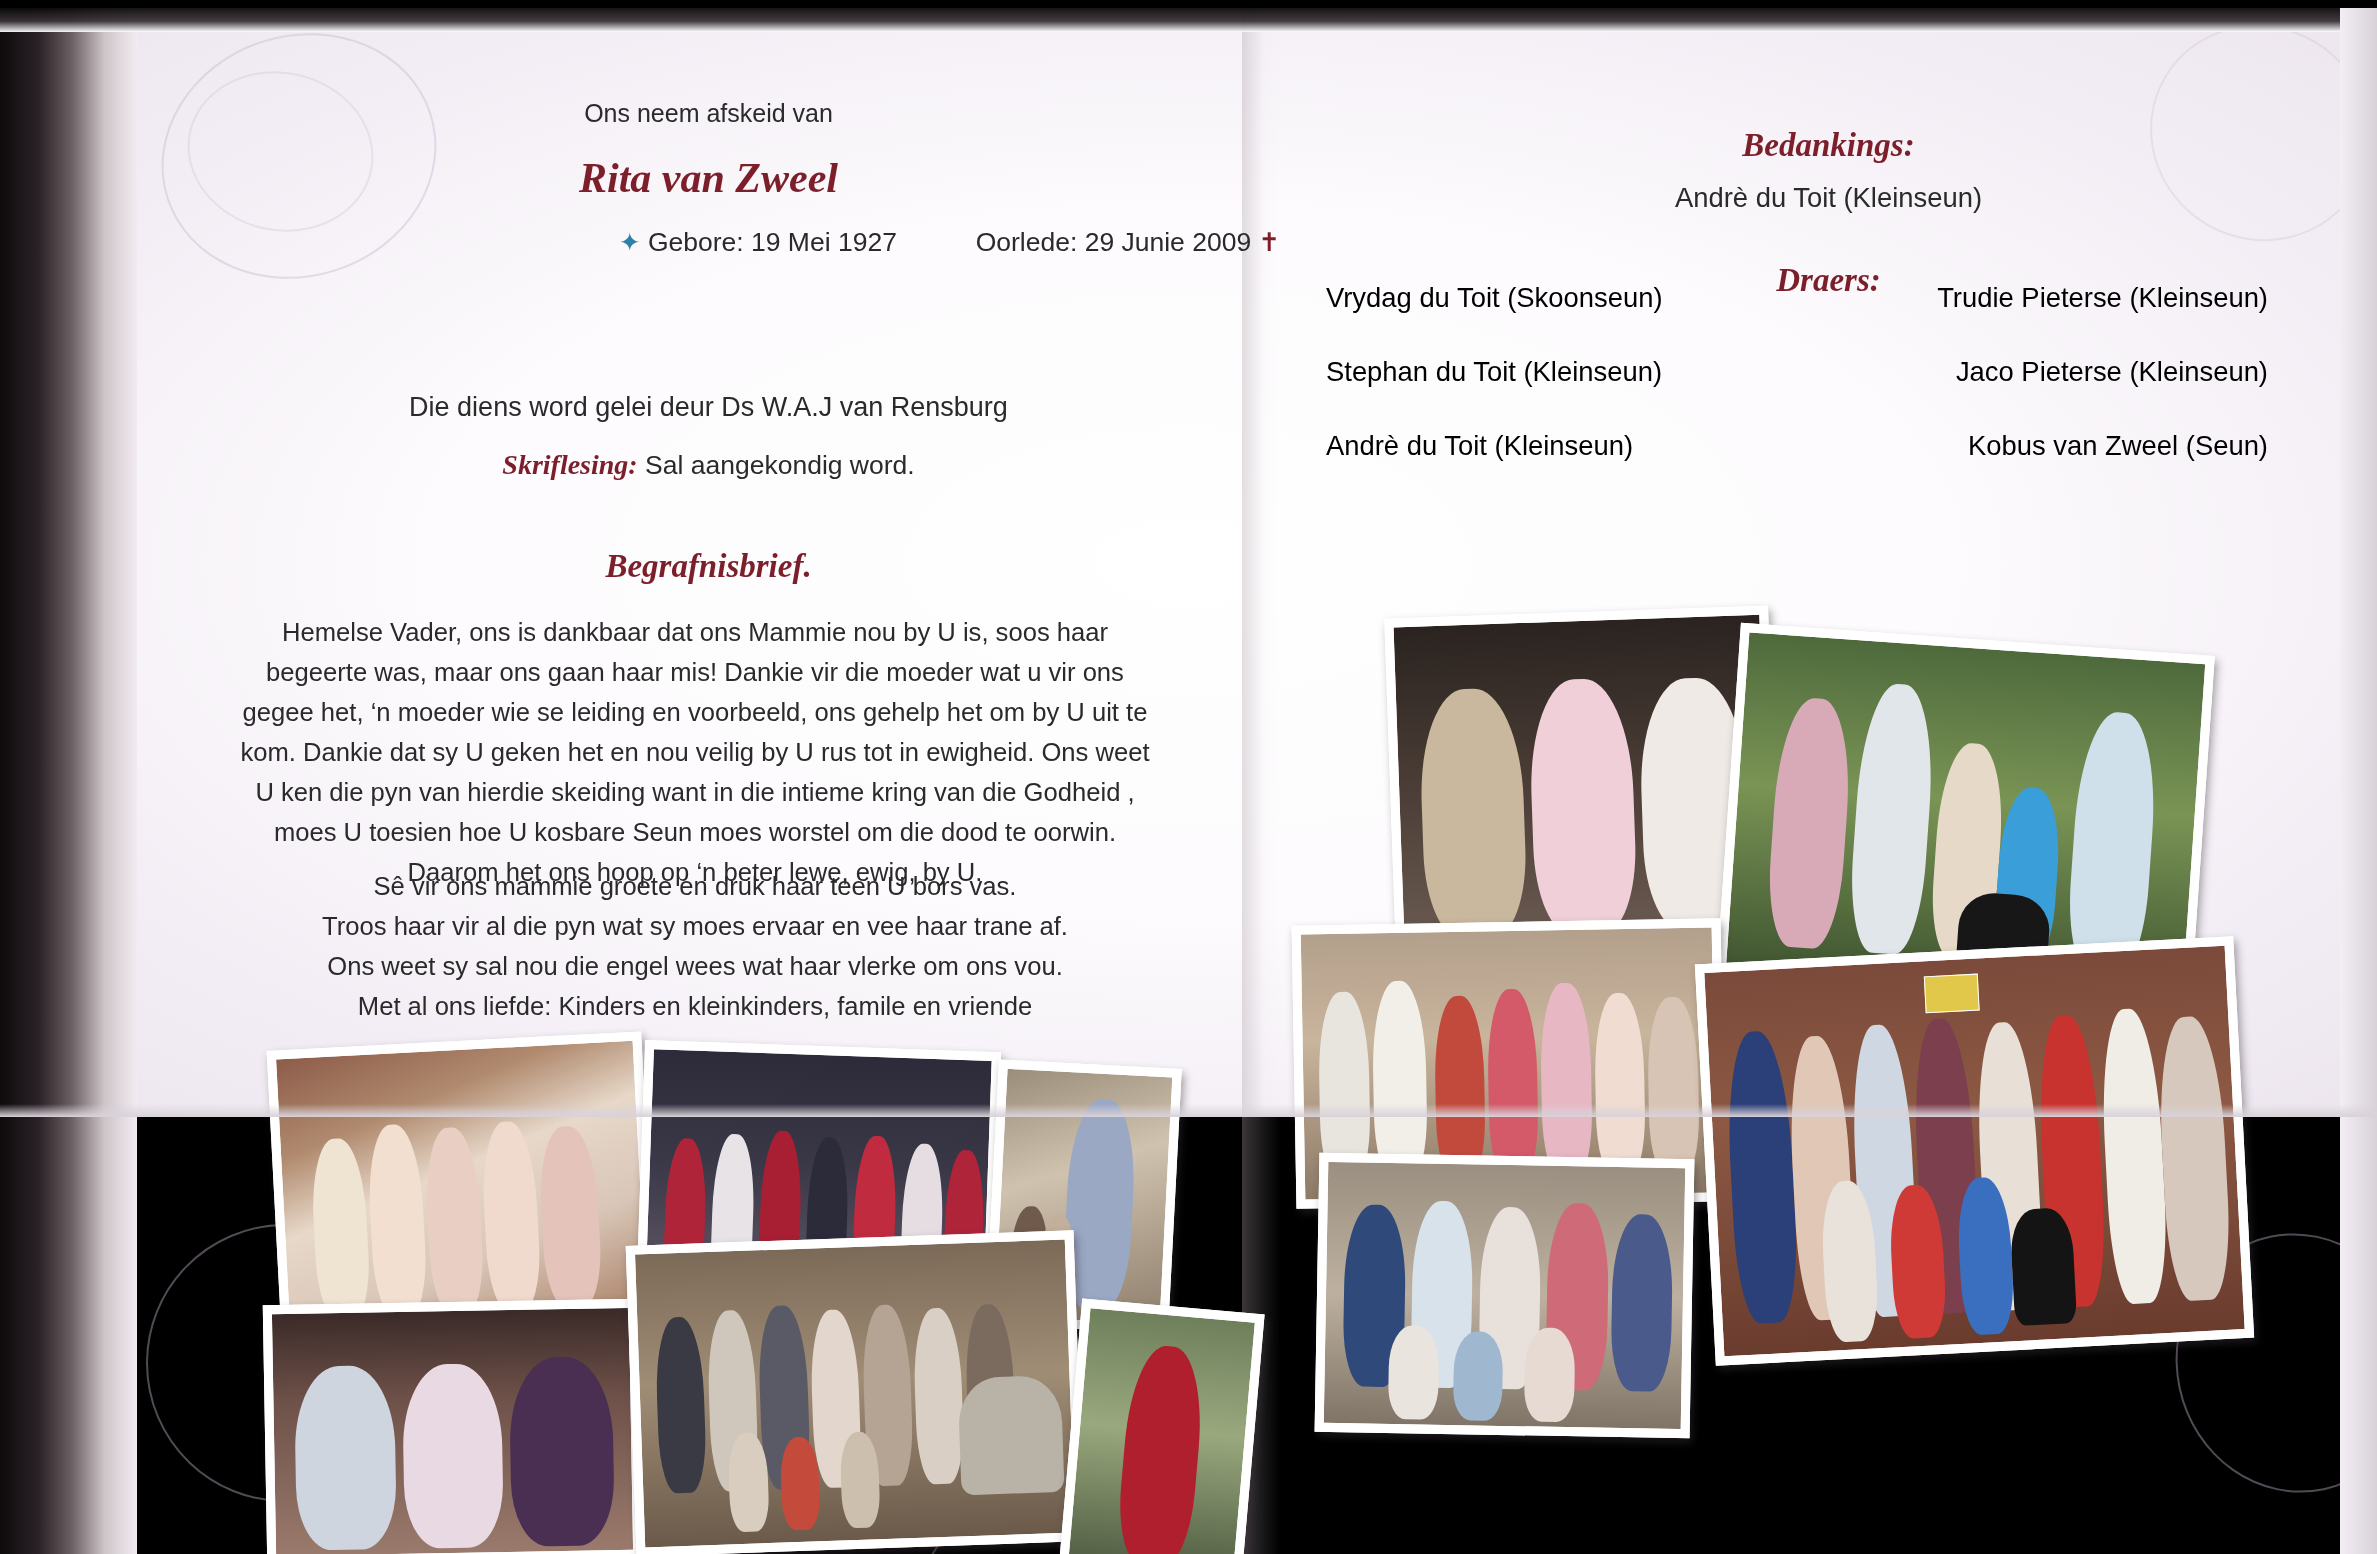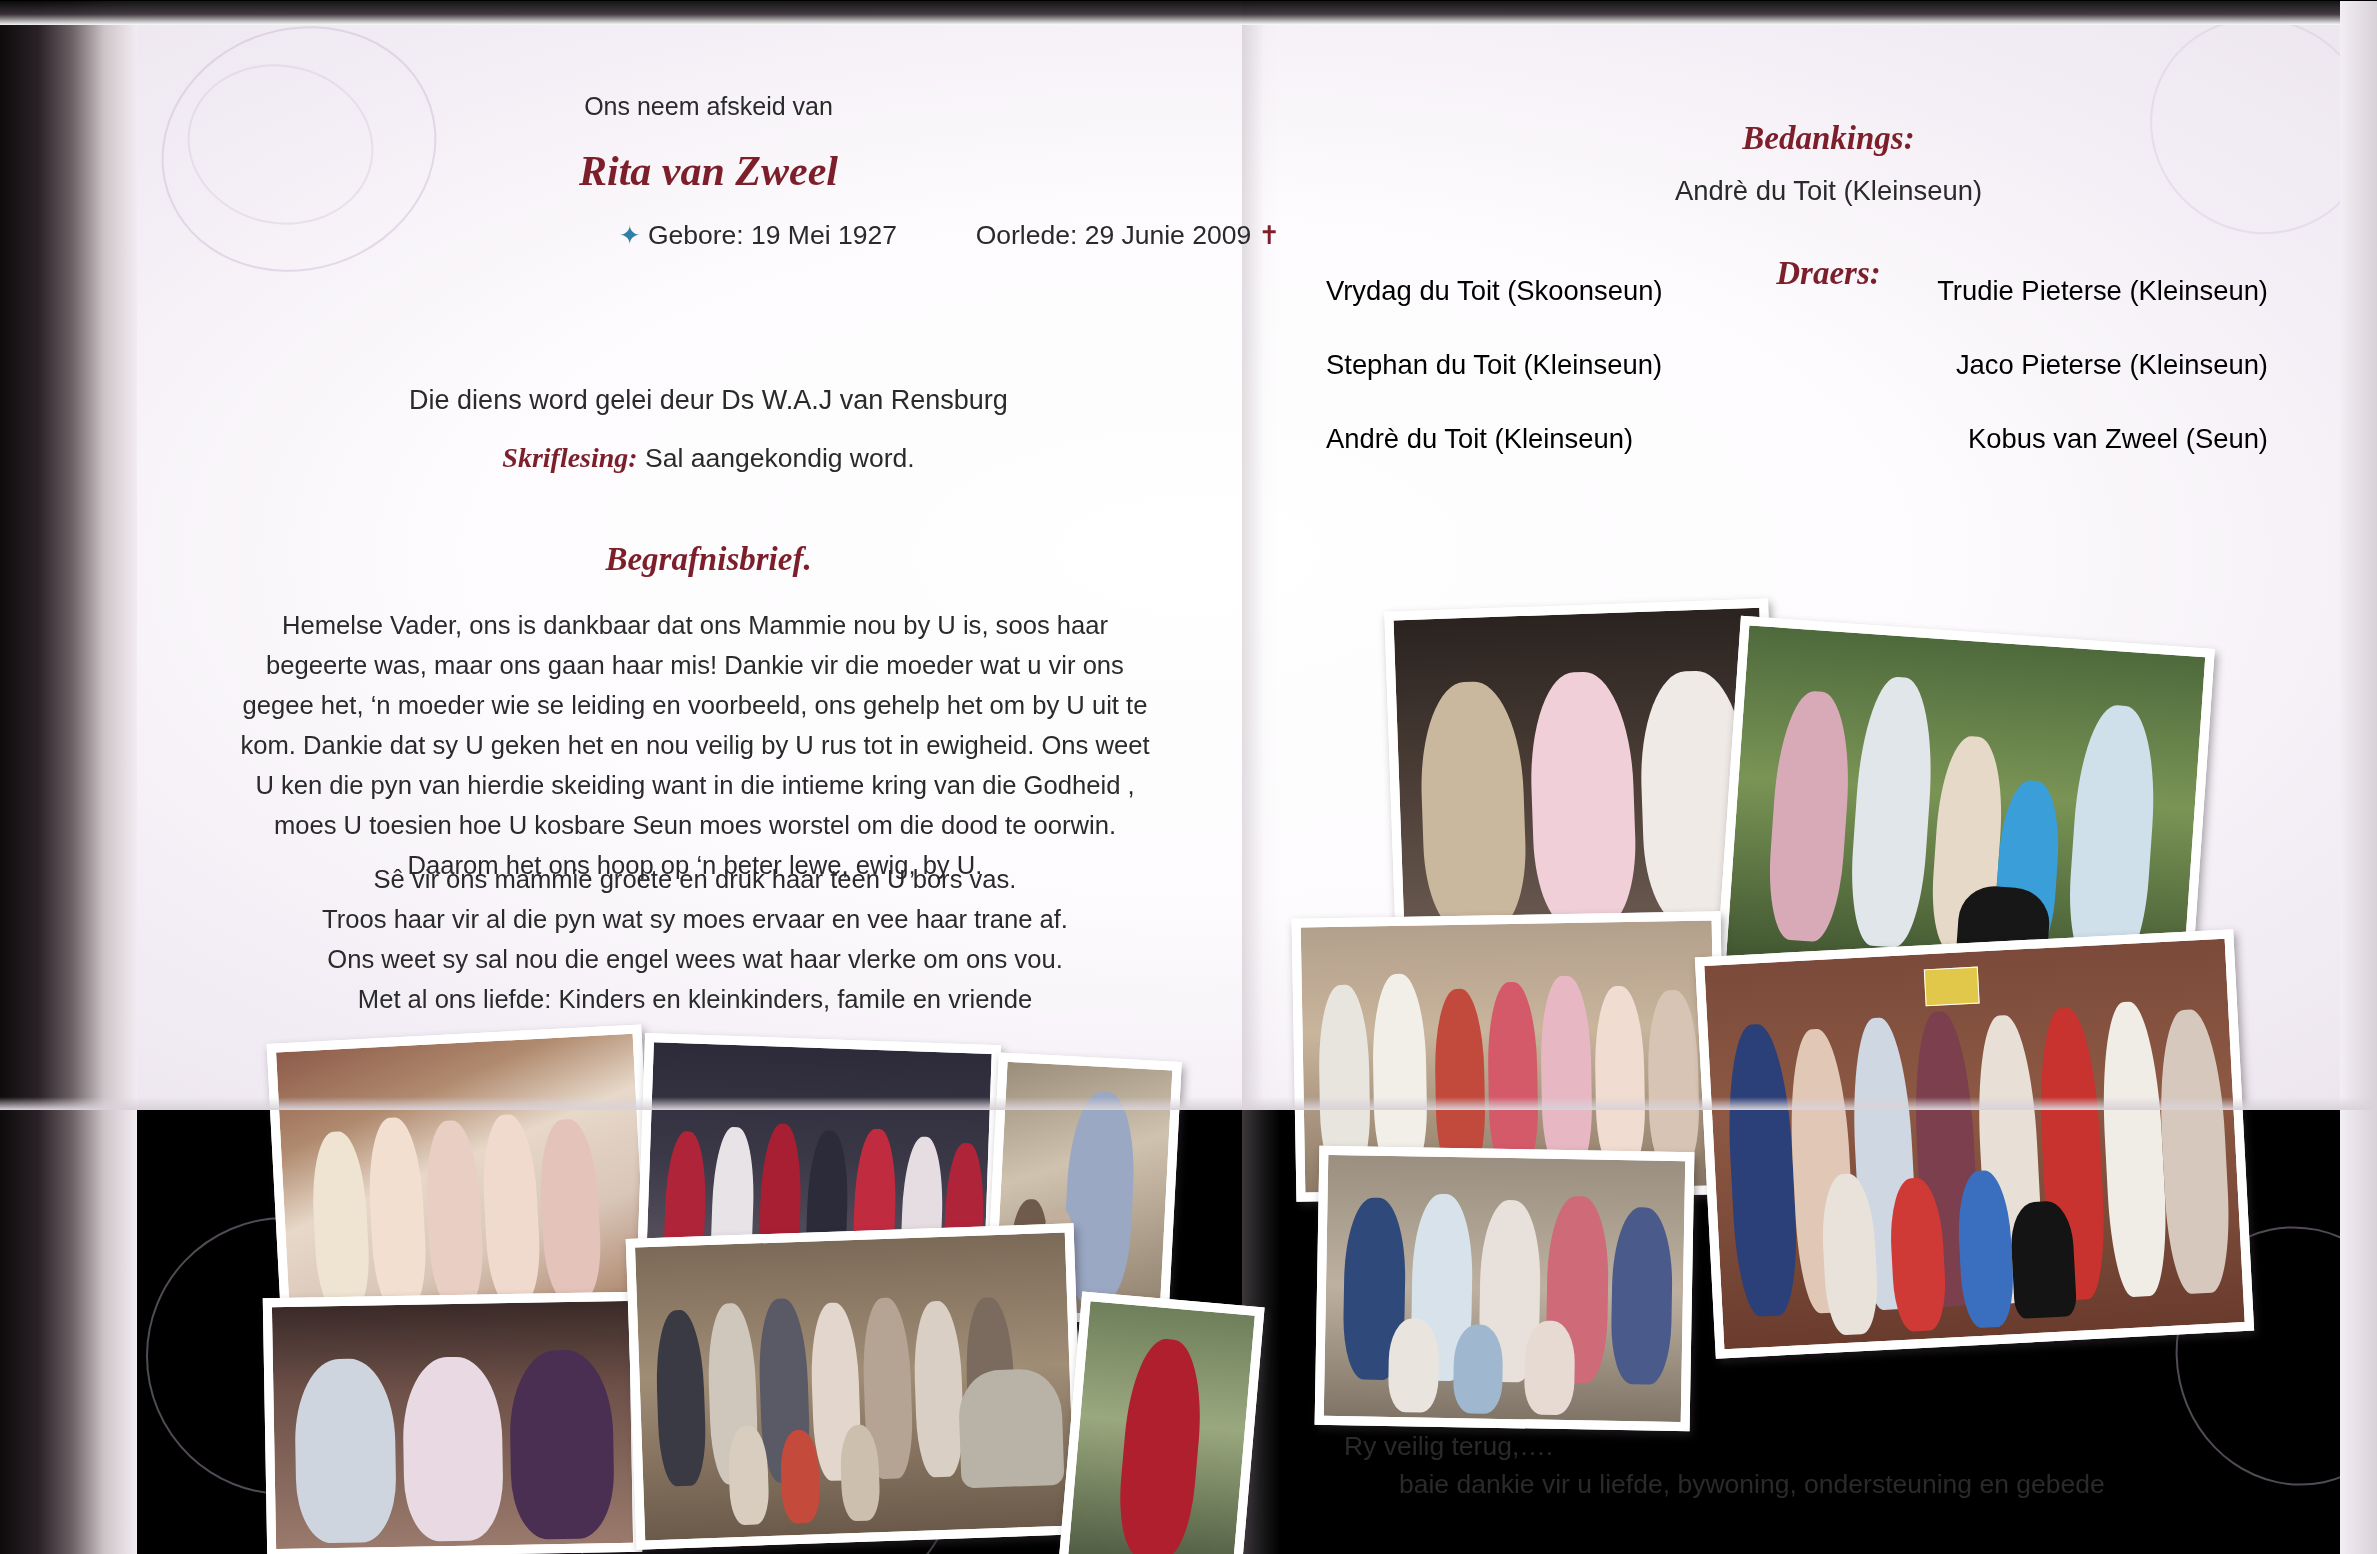--- a/index.html
+++ b/index.html
@@ -3,21 +3,21 @@
 <meta charset="utf-8">
 <style>
   html,body{margin:0;padding:0;}
   body{
     width:2377px;height:1554px;
     background:#000;
     font-family:"Liberation Sans", sans-serif;
     overflow:hidden;
   }
   .scan{
-    position:absolute;left:0;top:1px;width:2377px;height:1109px;
+    position:absolute;left:0;top:8px;width:2377px;height:1109px;
     background:
       radial-gradient(ellipse at 50% 50%, #ffffff 0%, #fdfbfd 45%, #f3eef5 75%, #ece5ee 100%);
   }
   
   .edge-left{position:absolute;left:0;top:0;width:137px;height:1554px;
     background:linear-gradient(to right,#0d0b0c 0%,#2a2126 28%,#6a5f63 52%,#cdc4c8 76%,#f2ecf2 100%);}
   .edge-top{position:absolute;left:0;top:0;width:2377px;height:24px;
     background:linear-gradient(to bottom,#0a0a0a 0%,#3a3238 55%,#ffffff 100%);opacity:.95;}
   .edge-right{position:absolute;right:0;top:0;width:37px;height:1554px;
     background:linear-gradient(to left,#d8d1d8 0%,#f2eef3 100%);}
@@ -260,23 +260,19 @@
       <div class="ppl" style="left:63%;top:16%;width:11%;height:76%;background:#c8332f;"></div>
       <div class="ppl" style="left:75%;top:15%;width:11%;height:77%;background:#f0ece6;"></div>
       <div class="ppl" style="left:86%;top:18%;width:12%;height:74%;background:#d6c8bc;"></div>
       <div class="ppl" style="left:20%;top:56%;width:10%;height:42%;background:#e8e2da;"></div>
       <div class="ppl" style="left:33%;top:58%;width:10%;height:40%;background:#cf3a36;"></div>
       <div class="ppl" style="left:46%;top:57%;width:10%;height:41%;background:#3a6fc0;"></div>
       <div style="position:absolute;left:56%;top:66%;width:12%;height:30%;background:#141414;border-radius:40% 40% 18% 18%;"></div>
     </div>
   </div>
 
-  <div class="txt" id="r-closing">
-    <span>Ry veilig terug,….</span>
-    <span class="l2">baie dankie vir u liefde, bywoning, ondersteuning en gebede</span>
-  </div>
 
   <div class="edge-left"></div>
   <div class="edge-top"></div>
   <div class="edge-right"></div>
   <div class="edge-bottom"></div>
 </div>
 
 
 </body></html>

